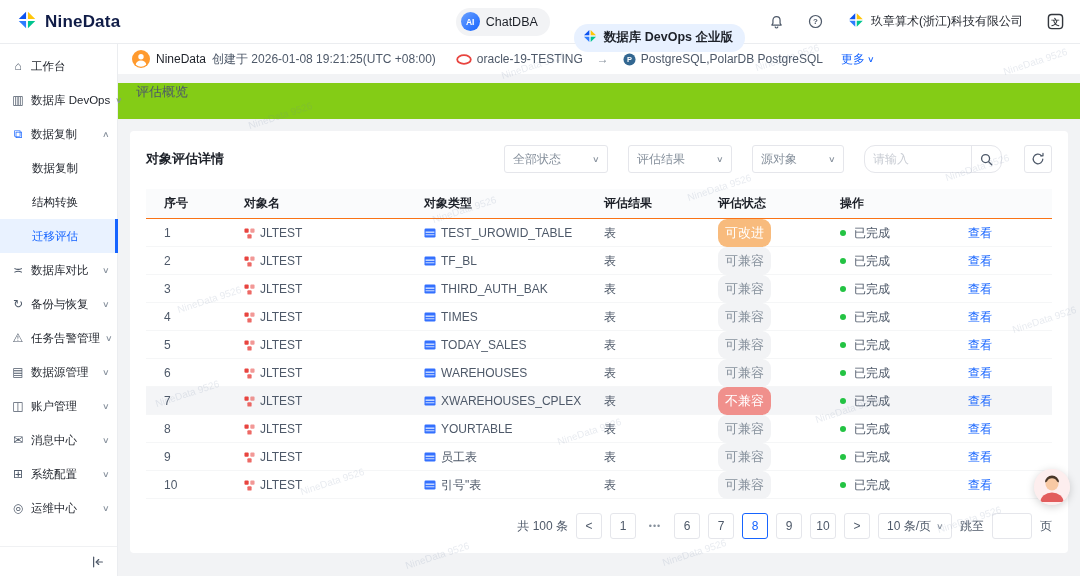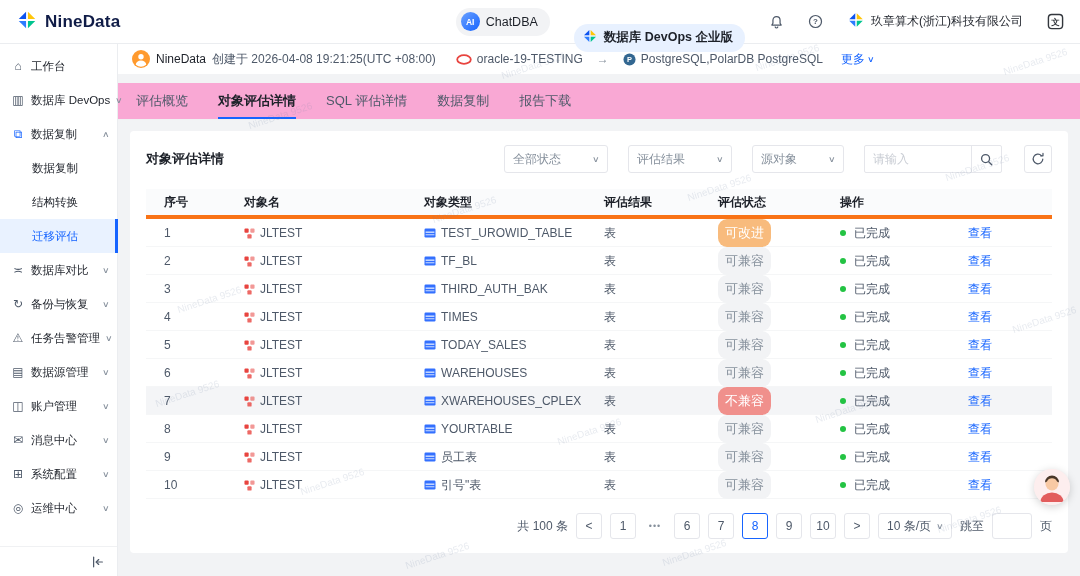--- a/index.html
+++ b/index.html
@@ -39,46 +39,46 @@
   .main { position:absolute; top:44px; left:118px; right:0; bottom:0; overflow:hidden; }
   .infobar { height:30px; background:#fff; display:flex; align-items:center; padding:0 14px;
     gap:6px; font-size:12px; color:#4e5969; white-space:nowrap; }
   .creator { color:#1d2129; }
   .seg { display:flex; gap:5px; margin-left:14px; }
   .arrow { color:#86909c; font-size:12px; margin-left:8px; }
   .seg.after-arrow { margin-left:8px; }
   .chev { font-size:8px; transform:scaleX(1.3); color:#86909c; }
   .more { color:var(--primary); display:flex; gap:3px; align-items:center; cursor:pointer; margin-left:12px; }
   .more .chev { color:var(--primary); }
-  .tabsbar { margin-top:9px; height:37px; background:#f9a8d4; display:flex; align-items:stretch;
-    padding:0 18px; gap:30px; border-bottom:1px solid #f0f1f3; }
+  .tabsbar { margin-top:9px; height:37px; background:#84cc16; display:flex; align-items:stretch;
+    padding:0 18px; gap:30px; border-bottom:1px solid #f0f1f3;flex-direction:column; }
   .tab { font-size:13px; color:#4e5969; display:flex; align-items:center; position:relative; cursor:pointer; }
   .tab.active { color:#1d2129; font-weight:bold; }
   .tab.active::after { content:""; position:absolute; left:0; right:0; bottom:0; height:2px; background:var(--primary); }
   
   .card { position:relative; margin:11px 12px 0; background:#fff; border-radius:4px; padding:14px 16px; z-index:1; }
   .card-head { display:flex; align-items:center; }
   .card-title { font-size:13px; font-weight:bold; color:#1d2129; }
   .filters { margin-left:auto; display:flex; align-items:center; gap:20px; }
   .select { height:28px; border:1px solid #e5e6eb; border-radius:3px; display:flex; align-items:center;
     padding:0 8px; font-size:12px; color:#86909c; min-width:104px; cursor:pointer; background:#fff; }
   .select .val { flex:1; }
-  .searchbox { height:28px; border:1px solid #e5e6eb; border-radius:2px; display:flex; align-items:center;
+  .searchbox { height:28px; border:1px solid #e5e6eb; border-radius:11px; display:flex; align-items:center;
     width:138px; background:#fff; }
   .searchbox input { border:none; outline:none; flex:1; min-width:0; padding:0 8px; font-size:12px;
     color:#1d2129; font-family:inherit; background:transparent; }
   .searchbox input::placeholder { color:#c9cdd4; }
   .search-btn { width:30px; height:100%; display:flex; align-items:center; justify-content:center;
     border-left:1px solid #e5e6eb; cursor:pointer; color:#4e5969; }
   .refresh-btn { width:28px; height:28px; border:1px solid #e5e6eb; border-radius:3px; background:#fff;
     display:flex; align-items:center; justify-content:center; color:#4e5969; cursor:pointer; margin-left:2px; }
   .table { margin-top:16px; }
   .thead, .trow { display:grid; grid-template-columns:80px 180px 180px 114px 122px 128px 1fr;
     align-items:center; padding-left:18px; }
-  .thead { height:30px; background:#fafbfc; border-bottom:4px solid #f97316; }
+  .thead { height:30px; background:#fafbfc; border-bottom:1px solid #f97316; }
   .th { font-size:12px; color:#1d2129; font-weight:600; }
   .trow { height:28px; border-bottom:1px solid #f5f6f7; font-size:12px; color:#4e5969; }
   .trow.hl { background:#f4f5f7; }
   .td { display:flex; align-items:center; gap:5px; min-width:0; }
   .cicon { display:flex; align-items:center; flex:none; }
   .badge { display:inline-flex; align-items:center; justify-content:center; height:28px; padding:0 7px;
     border-radius:9px; font-size:13px; white-space:nowrap; }
   .badge.improve { background:var(--improve-bg); color:var(--improve-fg); }
   .badge.incompatible { background:var(--incompatible-bg); color:var(--incompatible-fg); }
   .badge.compatible { background:var(--compatible-bg); color:var(--compatible-fg); }
@@ -245,21 +245,21 @@
 
   <div class="infobar">
     <span class="cicon">
       <svg width="18" height="18" viewBox="0 0 18 18">
         <circle cx="9" cy="9" r="9" fill="#ff9a2e"></circle>
         <circle cx="9" cy="6.8" r="2.7" fill="#fff"></circle>
         <path d="M3.8 14.8 a5.2 4.2 0 0 1 10.4 0 a9 9 0 0 1 -10.4 0 Z" fill="#fff"></path>
       </svg>
     </span>
     <span class="creator">NineData</span>
-    <span>创建于 2026-04-08 19:21:25(UTC +08:00)</span>
+    <span>创建于 2026-01-08 19:21:25(UTC +08:00)</span>
     <span class="seg">
       <span class="cicon">
         <svg width="16" height="11" viewBox="0 0 16 11">
             <ellipse cx="8" cy="5.5" rx="6.8" ry="4.3" fill="none" stroke="#e8443f" stroke-width="1.8"></ellipse>
           </svg>
       </span>
       <span>oracle-19-TESTING</span>
     </span>
     <span class="arrow">→</span>
     <span class="seg after-arrow">

